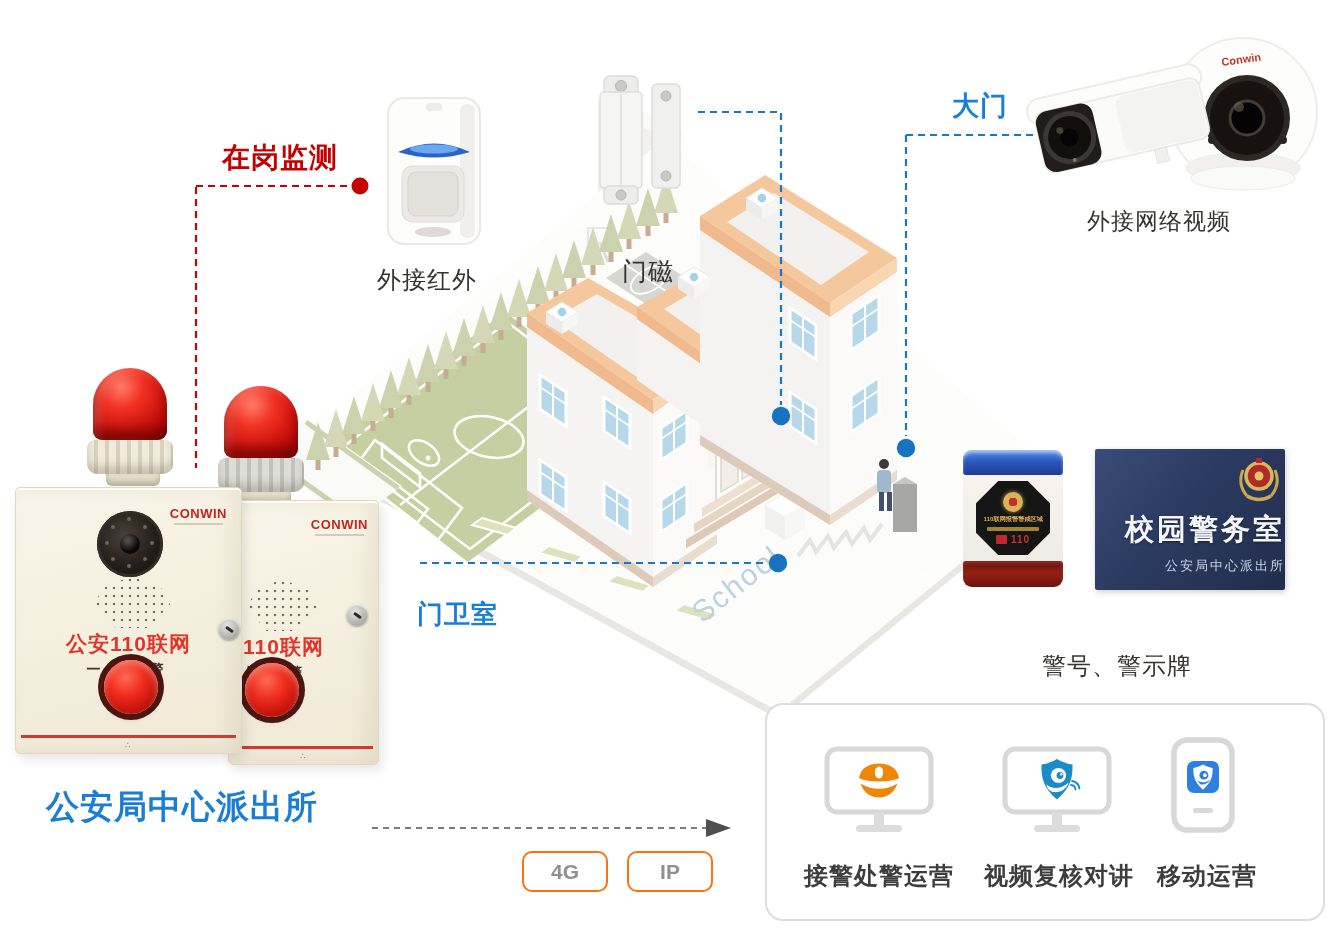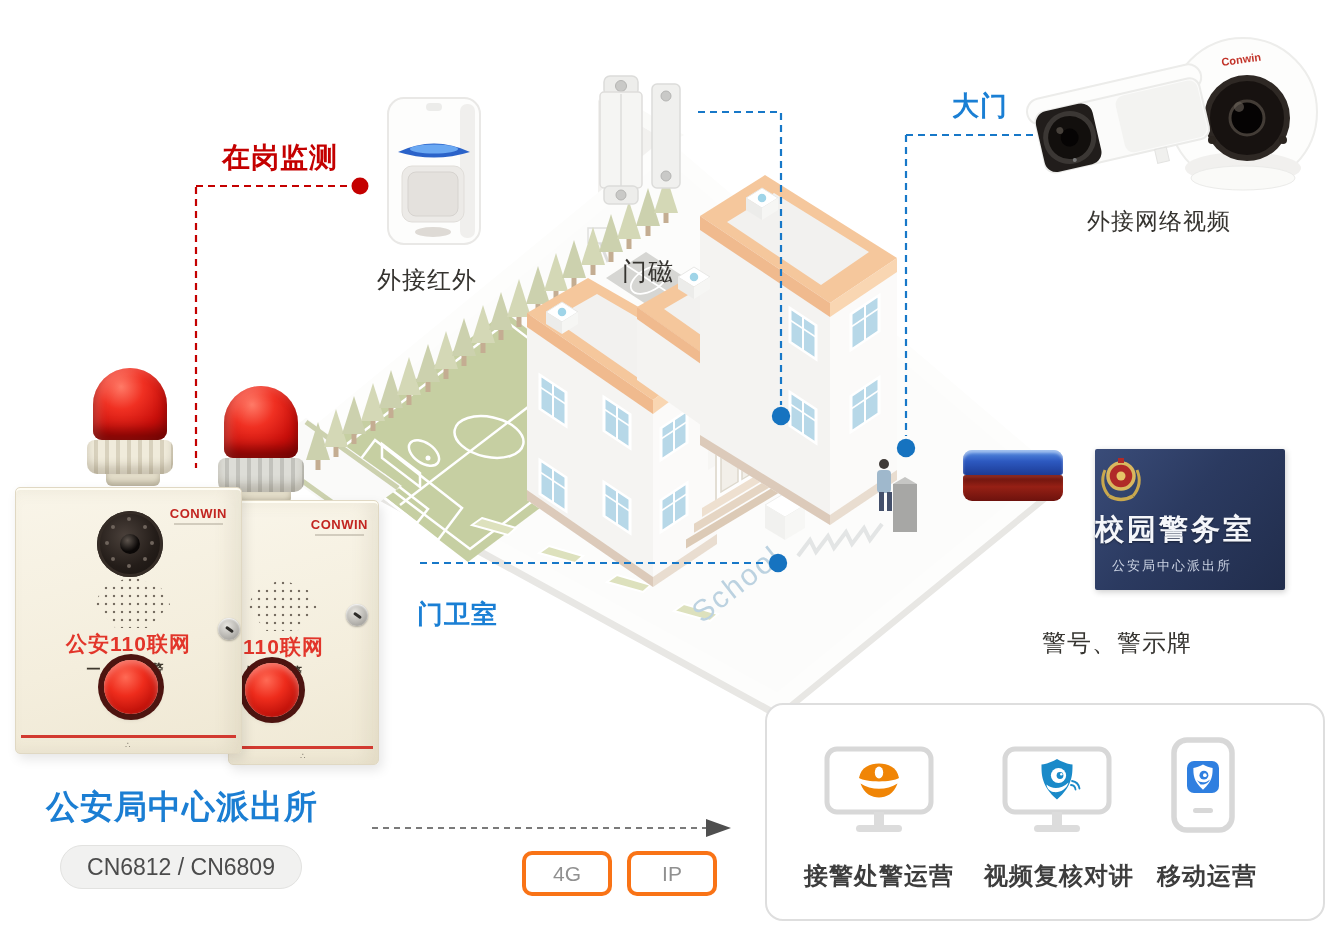--- a/index.html
+++ b/index.html
@@ -71,33 +71,33 @@
   .siren .warnbar{width:52px;height:4px;background:#c6a03c;opacity:.8;border-radius:1px;}
   .siren .numrow{display:flex;align-items:center;gap:4px;}
   .siren .phonebox{width:11px;height:9px;background:#c1272d;border-radius:1px;}
   .siren .num{color:#c8332c;font-size:10px;font-weight:800;letter-spacing:1px;}
   .siren .s-bot{height:26px;border-radius:3px 3px 9px 9px;
     background:linear-gradient(180deg,#5e100c 0%,#962015 45%,#6d120d 100%);
     box-shadow:inset 0 3px 3px rgba(255,120,100,.25);}
 
   .psign{position:absolute;left:1095px;top:449px;width:190px;height:141px;z-index:5;border-radius:2px;
     background:linear-gradient(130deg,#3a4c79 0%,#2b3a60 45%,#212d4c 100%);
-    box-shadow:1px 2px 6px rgba(0,0,0,.2);text-align:left;color:#fff;}
+    box-shadow:1px 2px 6px rgba(0,0,0,.2);text-align:right;color:#fff;}
   .psign .badge{margin-top:7px;}
   .psign .ptitle{font-size:29px;font-weight:800;letter-spacing:3px;margin-top:2px;color:#f4f6fa;
     text-shadow:0 1px 2px rgba(0,0,0,.4);white-space:nowrap;}
   .psign .psub{font-size:13px;letter-spacing:2px;color:#ccd4e4;margin-top:7px;white-space:nowrap;padding-left:17px;}
 
   
   .prod-title{position:absolute;left:46px;top:785px;z-index:6;color:#1b7ed3;font-size:33px;font-weight:800;letter-spacing:1px;white-space:nowrap;}
   .pill{position:absolute;z-index:6;display:flex;align-items:center;justify-content:center;white-space:nowrap;}
   .pill.models{left:60px;top:845px;width:240px;height:42px;border-radius:22px;background:#f1f1f0;
     border:1px solid #e2e2e0;color:#4b4b4b;font-size:23px;}
-  .pill.net{width:82px;height:37px;border-radius:10px;background:#fff;border:4px solid #f97316;
-    color:#909090;font-size:21px;font-weight:400;}
+  .pill.net{width:82px;height:37px;border-radius:10px;background:#fff;border:2px solid #f97316;
+    color:#909090;font-size:21px;font-weight:700;}
   .pill.p4g{left:522px;top:851px;} .pill.pip{left:627px;top:851px;}
 
   
   .platform{position:absolute;left:765px;top:703px;width:556px;height:214px;z-index:4;
     border:2px solid #dedede;border-radius:18px;background:#fff;}
   .pf-icon{position:absolute;}
   .pf-label{position:absolute;top:155px;transform:translateX(-50%);color:#3d3d3d;font-size:24px;
     font-weight:600;letter-spacing:1px;white-space:nowrap;}
 </style>
 </head>
@@ -410,21 +410,21 @@
     <rect x="1148" y="158" width="12" height="14" fill="#f0f0ee" stroke="#e3e3e1"></rect>
   </g>
 </svg>
 
 <div class="lbl lbl-red" style="left:222px;top:139px;">在岗监测</div>
 <div class="lbl lbl-dark" style="left:377px;top:264px;">外接红外</div>
 <div class="lbl lbl-dark" style="left:622px;top:227px;font-size:25px;margin-top:28px;">门磁</div>
 <div class="lbl lbl-blue" style="left:952px;top:88px;">大门</div>
 <div class="lbl lbl-dark" style="left:1087px;top:206px;font-size:23px;">外接网络视频</div>
 <div class="lbl lbl-blue" style="left:417px;top:597px;font-size:26px;">门卫室</div>
-<div class="lbl lbl-dark" style="left:1042px;top:627px;">警号、警示牌</div>
+<div class="lbl lbl-dark" style="left:1042px;top:650px;">警号、警示牌</div>
 
 <div class="device" style="left:224px;top:386px;width:153px;height:377px;z-index:3;">
   <div class="beacon gray" style="left:0;top:0;">
     <div class="dome"></div>
         <div class="ribs"></div>
         <div class="neck"></div>
   </div>
   <div class="abox" style="left:4px;top:114px;width:149px;height:263px;">
     <div class="brand" style="right:10px;top:16px;">CONWIN</div>
     <div class="led" style="left:-1px;top:44px;"></div>
@@ -468,38 +468,48 @@
     </div>
     <div class="bigbtn" style="left:88px;top:172px;"></div>
     <div class="keyhole" style="left:202px;top:130px;"></div>
     <div class="redline"></div>
     <div class="micdots">∴</div>
   </div>
 </div>
 
 <div class="siren">
   <div class="s-top"></div>
+  <div class="s-mid">
+    <div class="octa">
+      <div class="emblem"></div>
+      <div class="zone">110联网报警警戒区域</div>
+      <div class="warnbar"></div>
+      <div class="numrow">
+        <span class="phonebox"></span>
+        <span class="num">110</span>
+      </div>
+    </div>
+  </div>
   <div class="s-bot"></div>
 </div>
 
 <div class="psign">
   <svg class="badge" width="52" height="48" viewBox="0 0 52 48">
     <path d="M10,14 Q4,28 14,40" fill="none" stroke="#c9a84e" stroke-width="3"></path>
     <path d="M42,14 Q48,28 38,40" fill="none" stroke="#c9a84e" stroke-width="3"></path>
     <circle cx="26" cy="20" r="13" fill="#b02a28" stroke="#d9b75e" stroke-width="3.5"></circle>
     <circle cx="26" cy="20" r="4.5" fill="#e5c568"></circle>
     <path d="M14,40 Q26,47 38,40" fill="none" stroke="#c9a84e" stroke-width="3.5"></path>
     <rect x="23" y="2" width="6" height="5" fill="#b02a28"></rect>
   </svg>
   <div class="ptitle">校园警务室</div>
   <div class="psub">公安局中心派出所</div>
 </div>
 
 <div class="prod-title">公安局中心派出所</div>
-<div class="pill models">CN6812 / CN6809</div>
 <div class="pill net p4g">4G</div>
 <div class="pill net pip">IP</div>
 
 <div class="platform">
 
   <svg class="pf-icon" style="left:57px;top:41px;" width="110" height="92" viewBox="0 0 110 92">
     <rect x="3" y="3" width="104" height="63" rx="10" fill="#fff" stroke="#d8d8d8" stroke-width="5"></rect>
     <rect x="50" y="66" width="10" height="13" fill="#dcdcdc"></rect>
     <rect x="32" y="79" width="46" height="7" rx="3.5" fill="#dcdcdc"></rect>
     <g transform="translate(55,33)" fill="#f08506">

